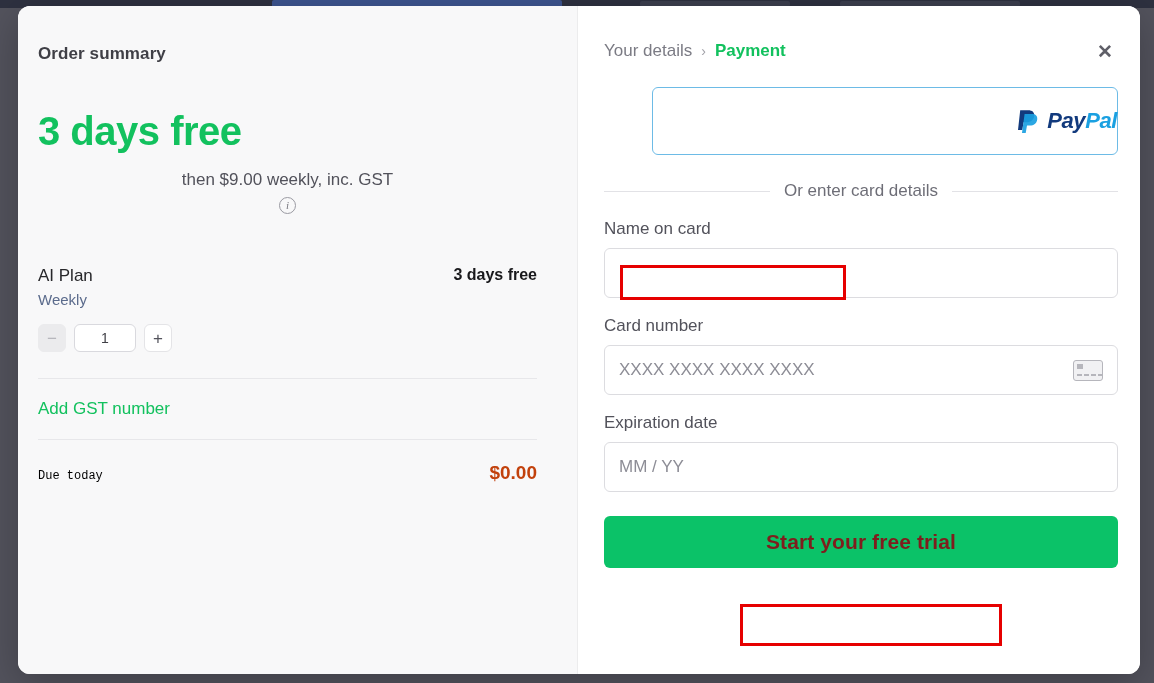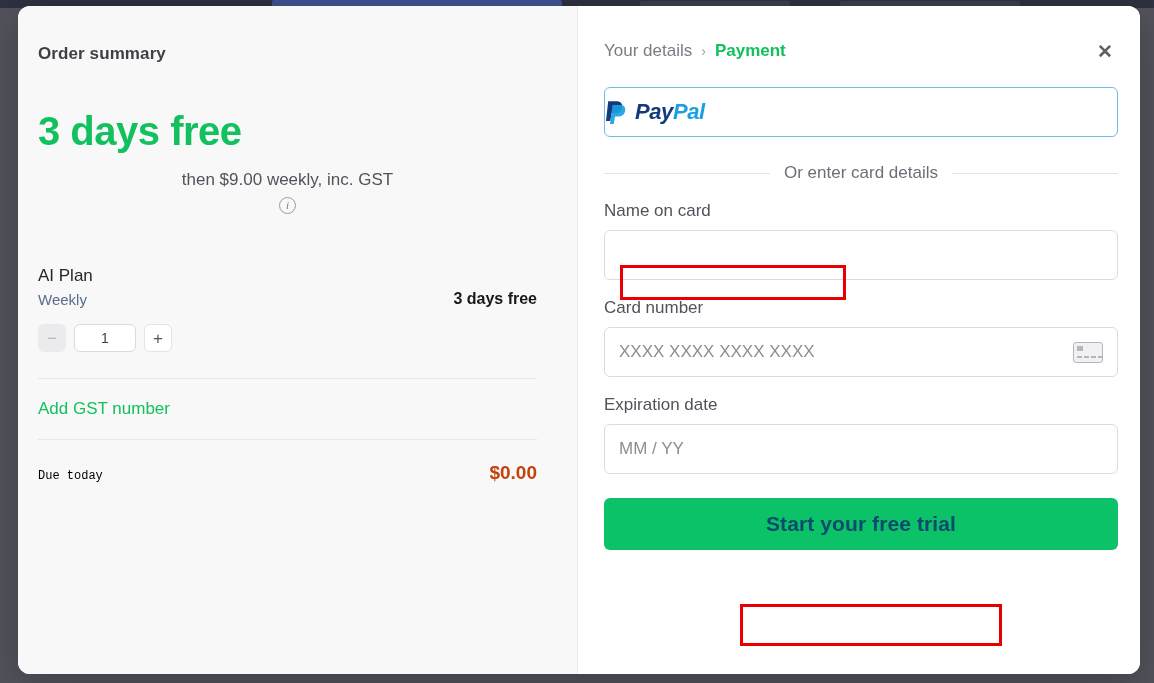--- a/index.html
+++ b/index.html
@@ -95,21 +95,21 @@
     display: inline-flex;
     align-items: center;
     justify-content: center;
     line-height: 1;
   }
 
   .plan-block { margin-top: 52px; }
   .plan-row {
     display: flex;
     justify-content: space-between;
-    align-items: flex-end;
+    align-items: flex-start;
   }
   .plan-name { font-size: 17px; color: #27272a; }
   .plan-price { font-size: 16px; font-weight: bold; color: #18181b; }
   .plan-period {
     margin-top: 5px;
     font-size: 15px;
     color: #5b6b8c;
   }
 
   .qty-stepper {
@@ -195,28 +195,29 @@
     justify-content: center;
     color: #5f5f68;
     font-size: 19px;
     font-weight: bold;
     cursor: pointer;
     line-height: 1;
   }
 
   #paypal-button {
     margin-top: 23px;
-    height: 50px;
+    height: 68px;
     border: 1px solid #6dbbe6;
     border-radius: 6px;
     background: #ffffff;
     display: flex;
     align-items: center;
-    justify-content: flex-start;
+    justify-content: flex-end;
     cursor: pointer;
+    margin-left: 48px;
   }
   .pp-wrap { display: flex; align-items: center; gap: 7px; }
   .pp-text {
     font-size: 22px;
     font-weight: bold;
     font-style: italic;
     letter-spacing: -.4px;
   }
   .pp-pay { color: #123a7d; }
   .pp-pal { color: #1aa0e1; }
@@ -307,21 +308,21 @@
   .field-row { display: flex; gap: 22px; margin-top: 18px; }
   .field-row .field { margin-top: 0; flex: 1; }
 
   #submit-button {
     margin-top: 24px;
     height: 52px;
     width: 100%;
     background: #0bc268;
     border: none;
     border-radius: 6px;
-    color: #0c4a6e;
+    color: #7f1d1d;
     font-size: 21px;
     font-weight: bold;
     font-family: "Liberation Sans", sans-serif;
     cursor: pointer;
     letter-spacing: .1px;
   }
 
   
   .annotation {
     position: absolute;

